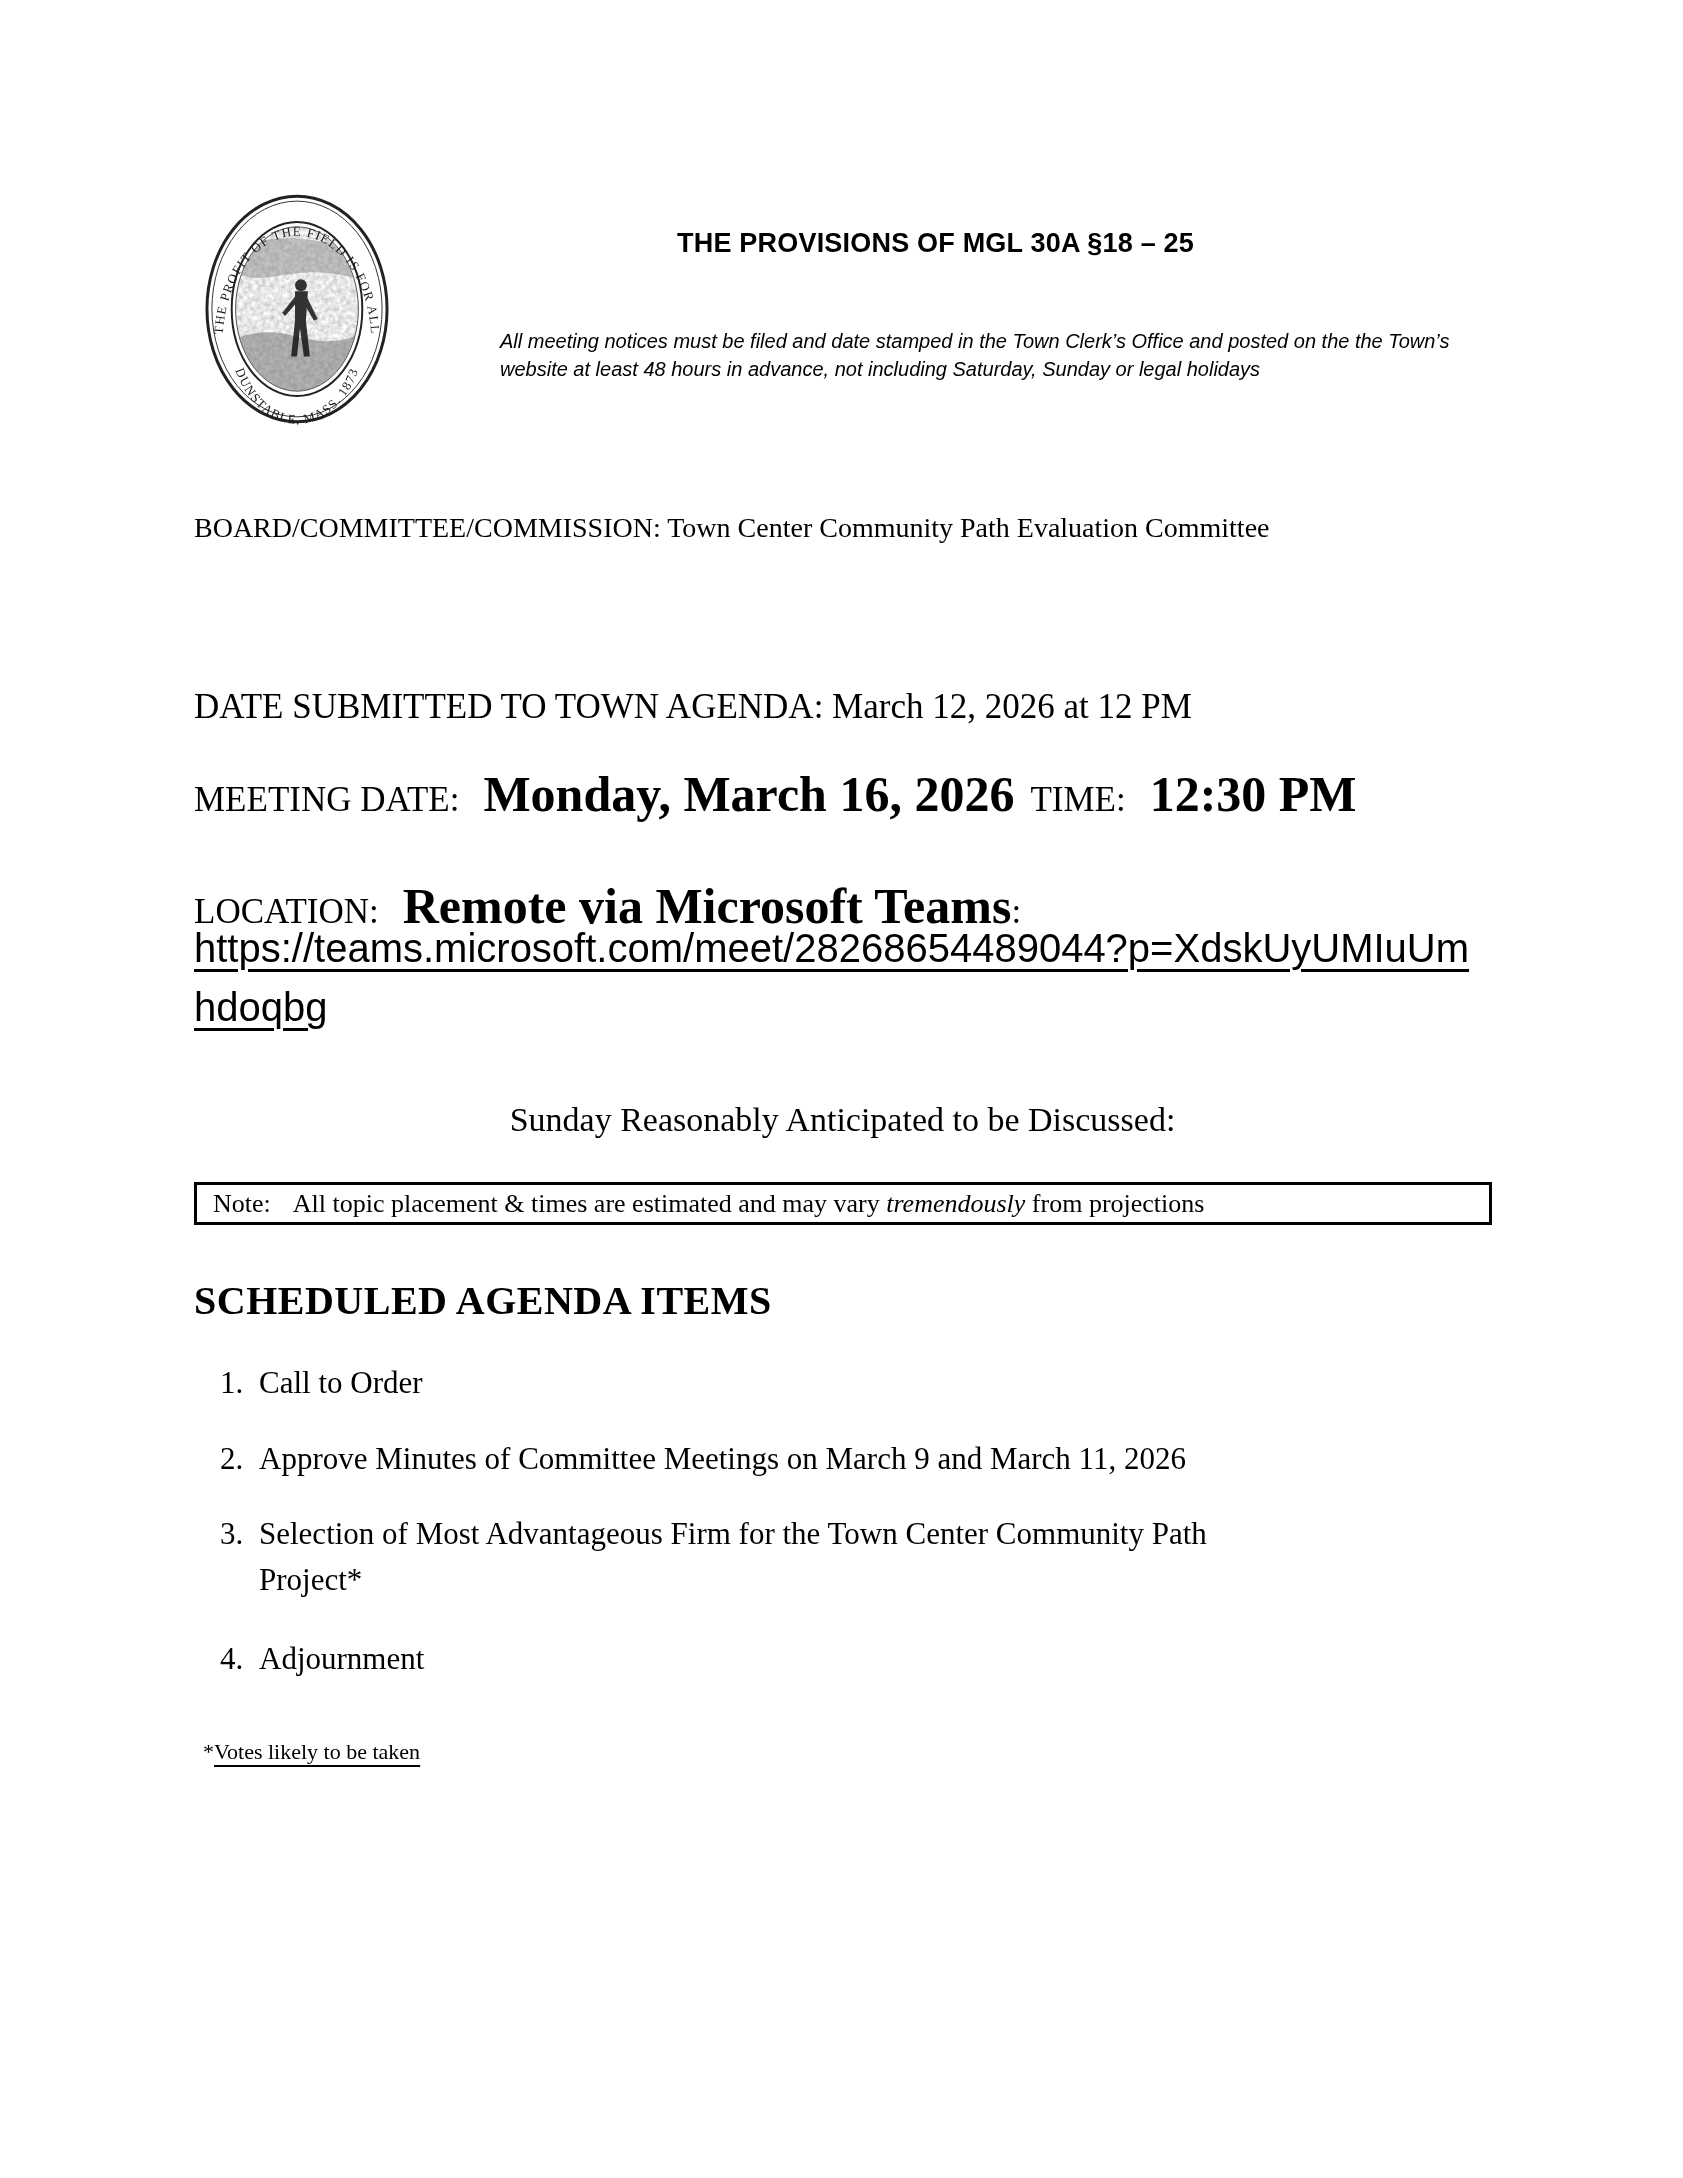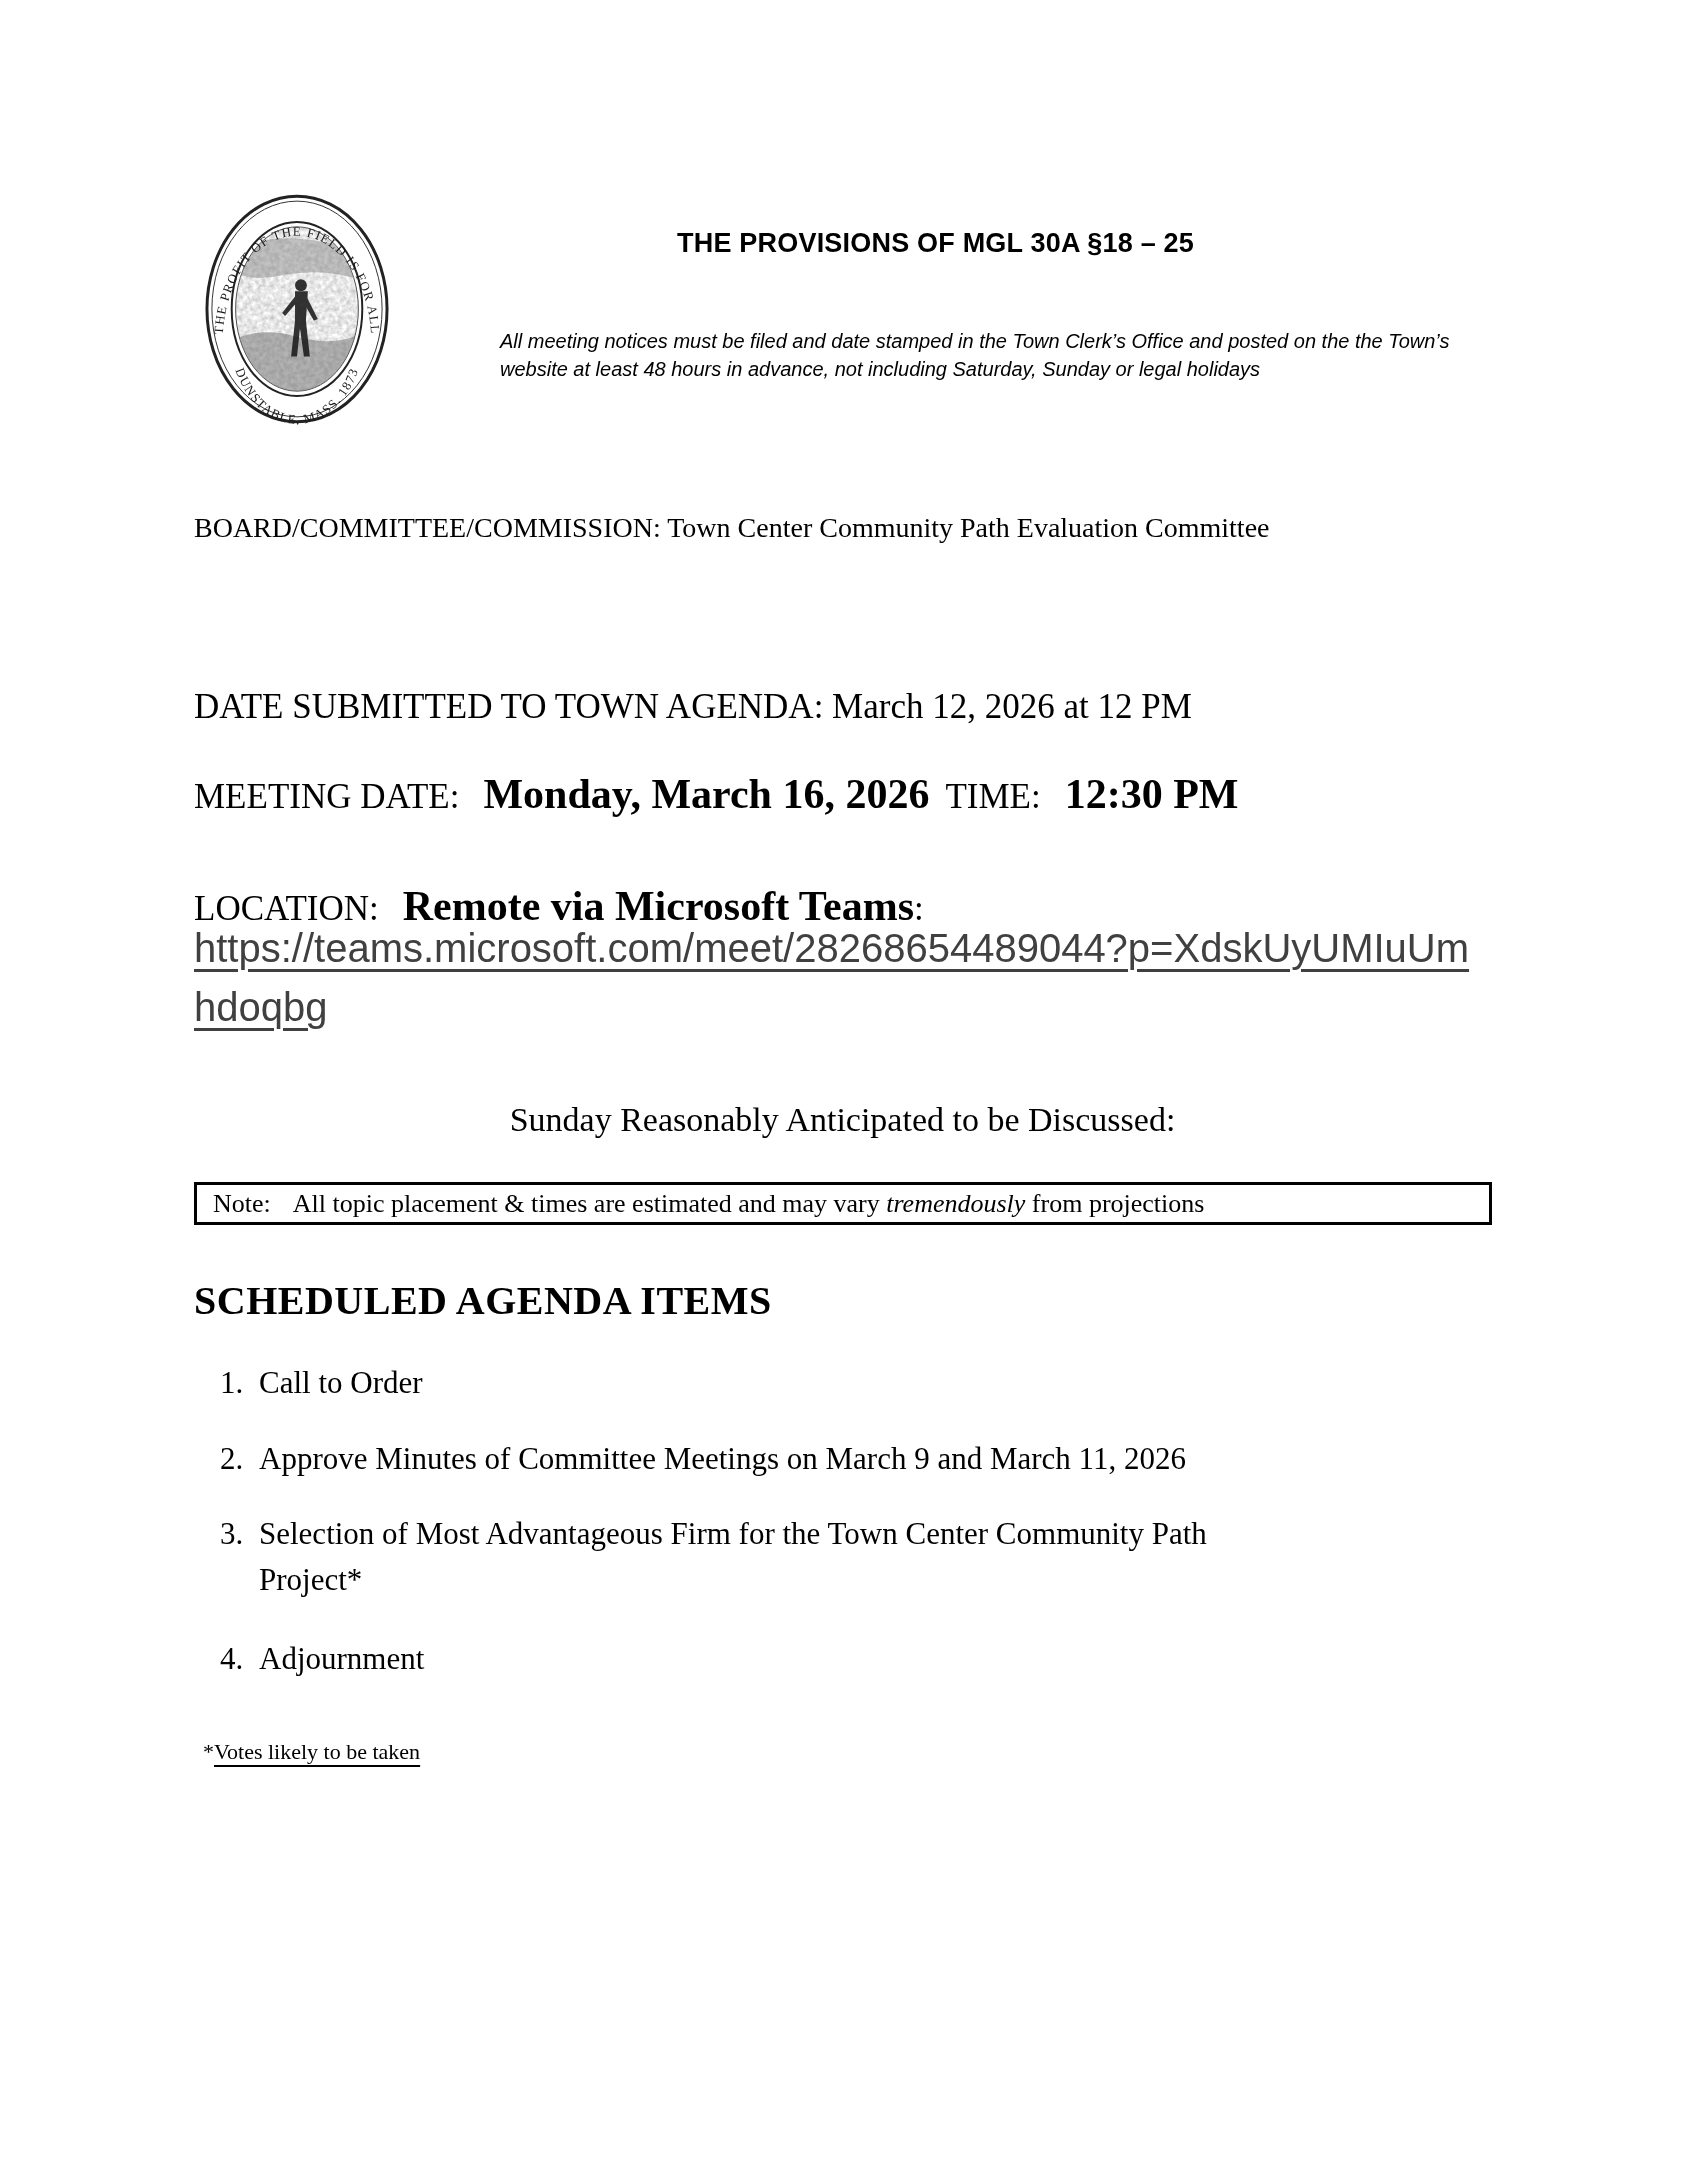--- a/index.html
+++ b/index.html
@@ -40,29 +40,29 @@
     font-size:35px; line-height:44px;
   }
   .meeting-row {
     position:absolute; left:194px; top:770px; width:1386px;
     font-size:35px; line-height:48px;
   }
   .location-row {
     position:absolute; left:194px; top:882px; width:1386px;
     font-size:35px; line-height:48px;
   }
-  .bold-val { font-weight:bold; font-size:42px; }
+  .bold-val { font-weight:bold; font-size:50px; }
   .gap-l { margin-left:24px; }
   .gap-m { margin-left:16px; }
 
   .teams-link {
     position:absolute; left:194px; top:919px; width:1292px;
     font-family:"Liberation Sans", sans-serif;
     font-size:40px; line-height:59px;
-    color:#404040;
+    color:#000000;
     text-decoration:underline;
     text-decoration-thickness:3px;
     text-underline-offset:7px;
     word-break:break-all;
   }
 
   
   .topics-heading {
     position:absolute; left:194px; top:1101px; width:1297px;
     text-align:center; font-size:34px;

